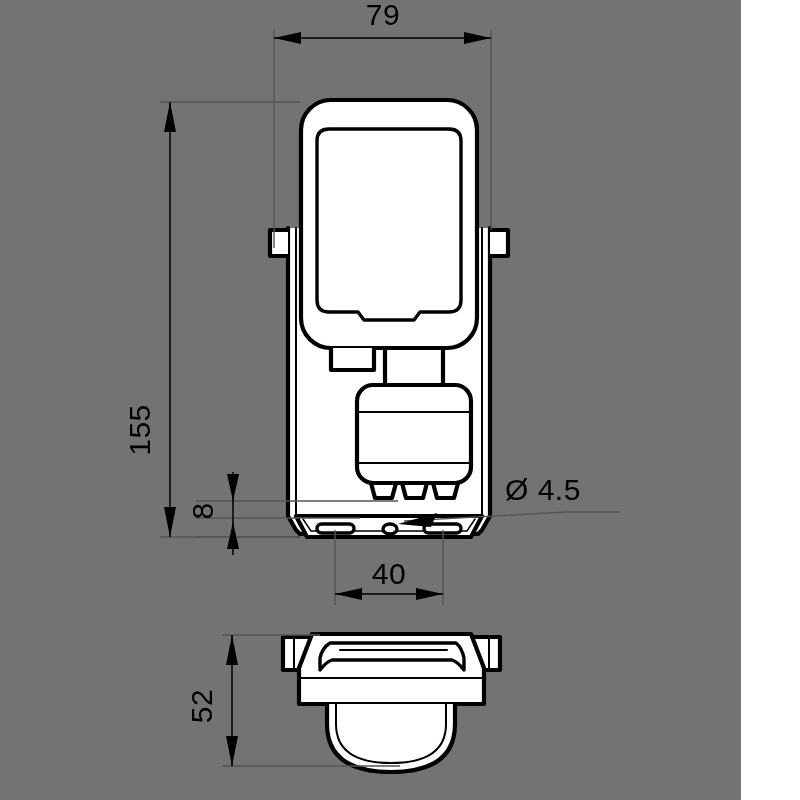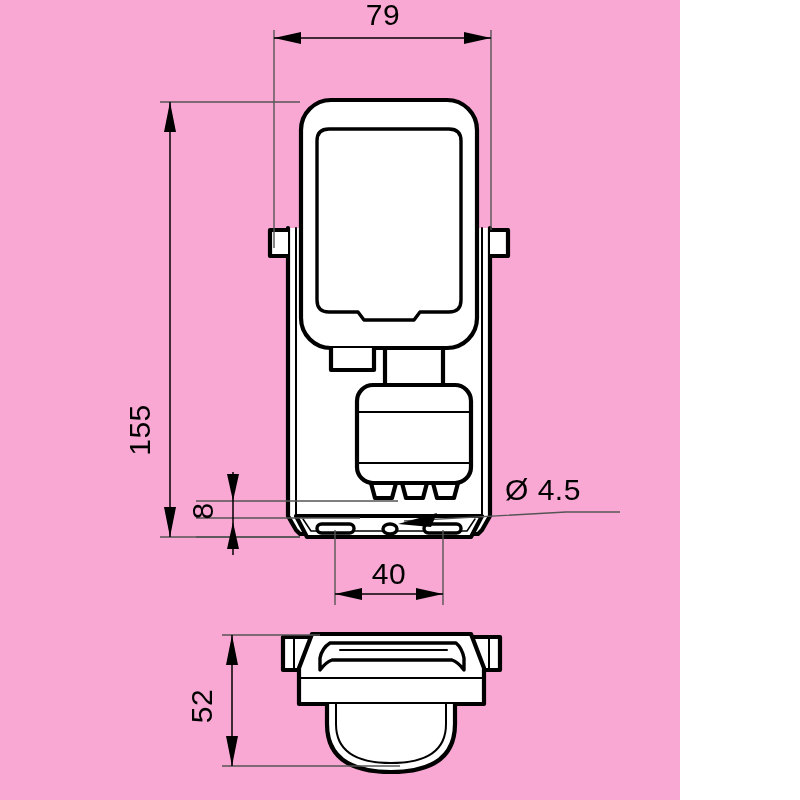--- a/index.html
+++ b/index.html
@@ -9,23 +9,23 @@
     background: #ffffff;
   }
   body {
     width: 800px;
     height: 800px;
     font-family: "Liberation Sans", sans-serif;
     overflow: hidden;
   }
   #drawing-root {
     position: relative;
-    width: 680px;
+    width: 741px;
     height: 800px;
-    background: #f9a8d4;
+    background: #737373;
   }
   svg#drawing {
     display: block;
     width: 800px;
     height: 800px;
   }
   .part-outline {
     fill: #ffffff;
     stroke: #000000;
     stroke-width: 4.2;

